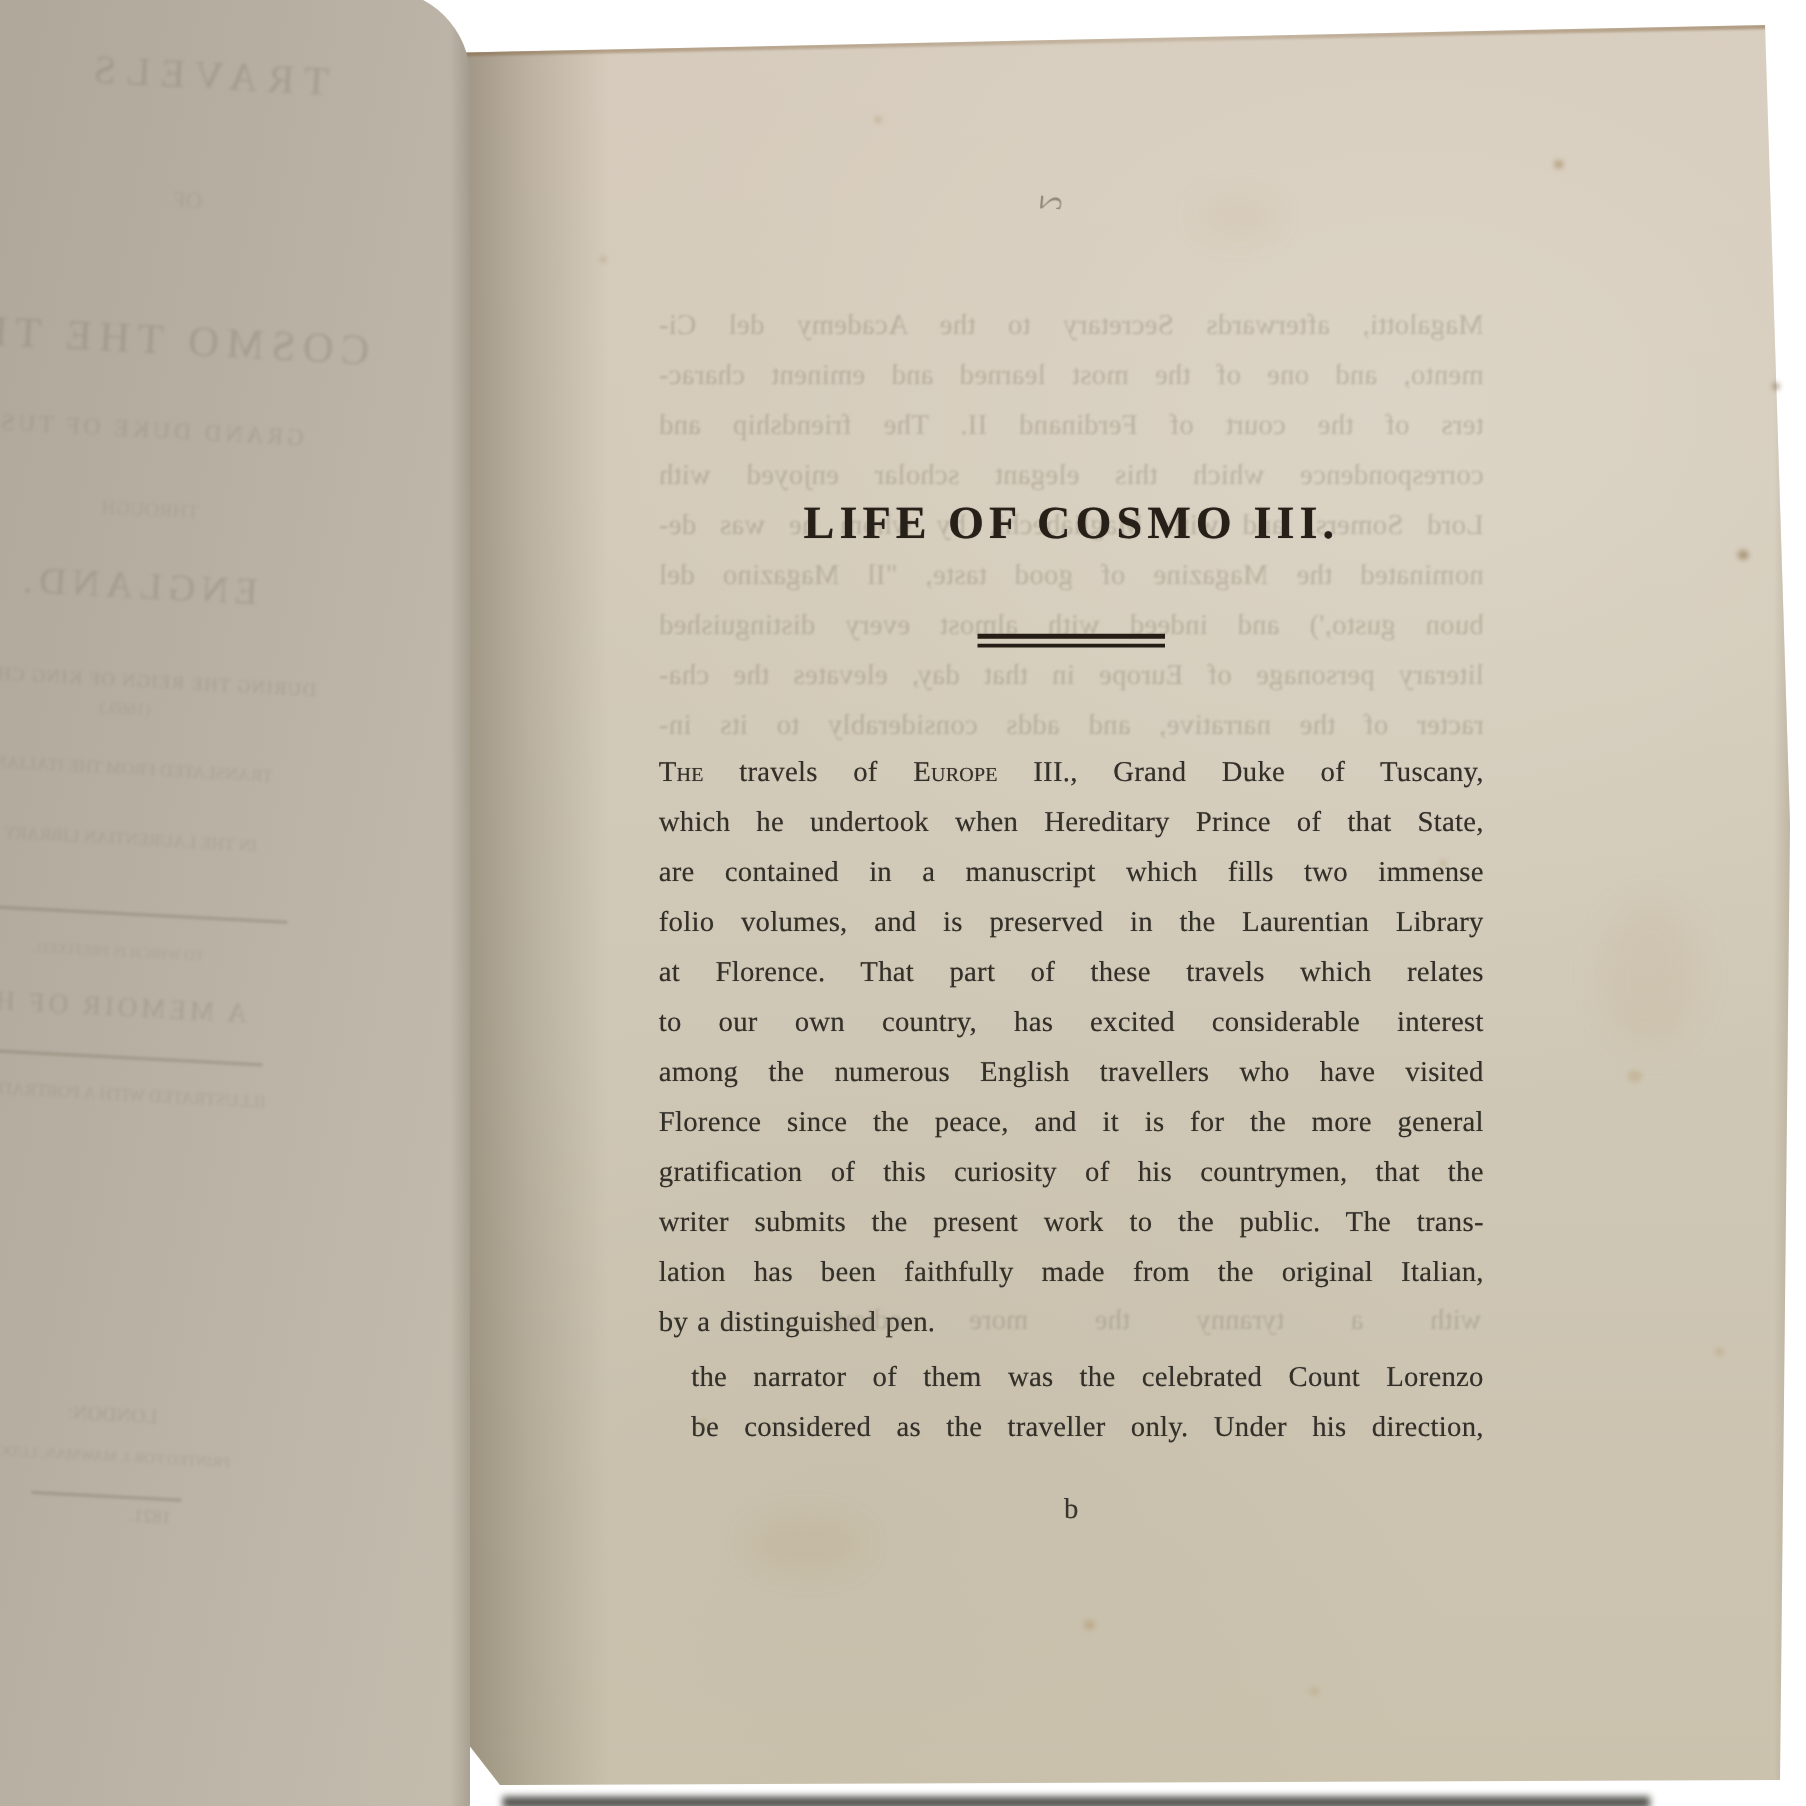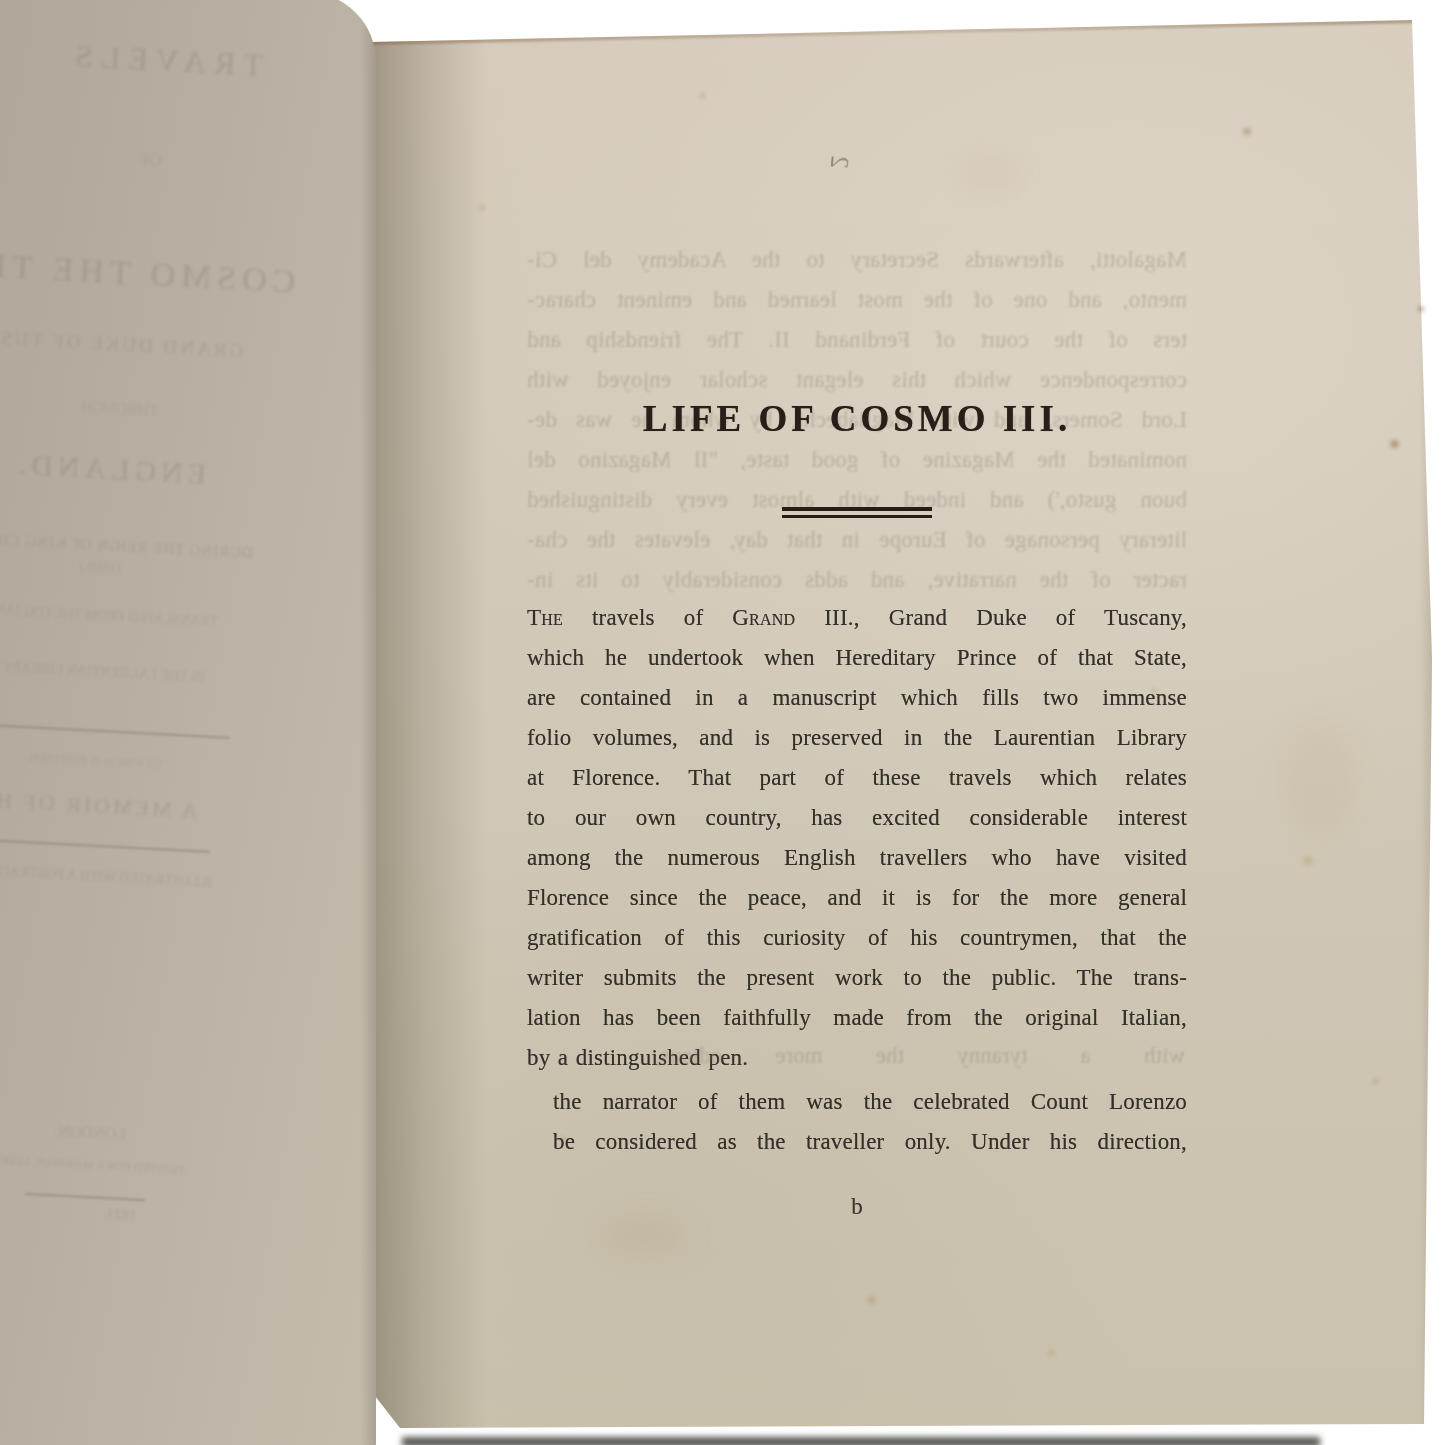--- a/index.html
+++ b/index.html
@@ -143,21 +143,21 @@
         <div class="tline">nominated the Magazine of good taste, "Il Magazino del</div>
         <div class="tline">buon gusto,') and indeed with almost every distinguished</div>
         <div class="tline">literary personage of Europe in that day, elevates the cha-</div>
         <div class="tline">racter of the narrative, and adds considerably to its in-</div>
       </div>
 
     <div class="chapter-heading">LIFE OF COSMO III.</div>
     <div class="heading-rule"></div>
 
     <div class="col para1">
-      <div class="tline"><span class="sc">The</span><span> travels of </span><span class="sc">Grand</span><span> III., Grand Duke of Tuscany,</span></div>
+      <div class="tline"><span class="sc">The</span><span> travels of </span><span class="sc">Europe</span><span> III., Grand Duke of Tuscany,</span></div>
       <div class="bind-list"><div class="tline">which he undertook when Hereditary Prince of that State,</div><div class="tline">are contained in a manuscript which fills two immense</div><div class="tline">folio volumes, and is preserved in the Laurentian Library</div><div class="tline">at Florence.  That part of these travels which relates</div><div class="tline">to our own country, has excited considerable interest</div><div class="tline">among the numerous English travellers who have visited</div><div class="tline">Florence since the peace, and it is for the more general</div><div class="tline">gratification of this curiosity of his countrymen, that the</div><div class="tline">writer submits the present work to the public.  The trans-</div><div class="tline">lation has been faithfully made from the original Italian,</div></div>
       <div class="tline short">by a distinguished pen.</div>
     </div>
 
     <div class="bleed-inline">with a tyranny the more odious,</div>
 
     <div class="col para2">
         <div class="tline indent">the narrator of them was the celebrated Count Lorenzo</div>
         <div class="tline indent">be considered as the traveller only.  Under his direction,</div>
       </div>

